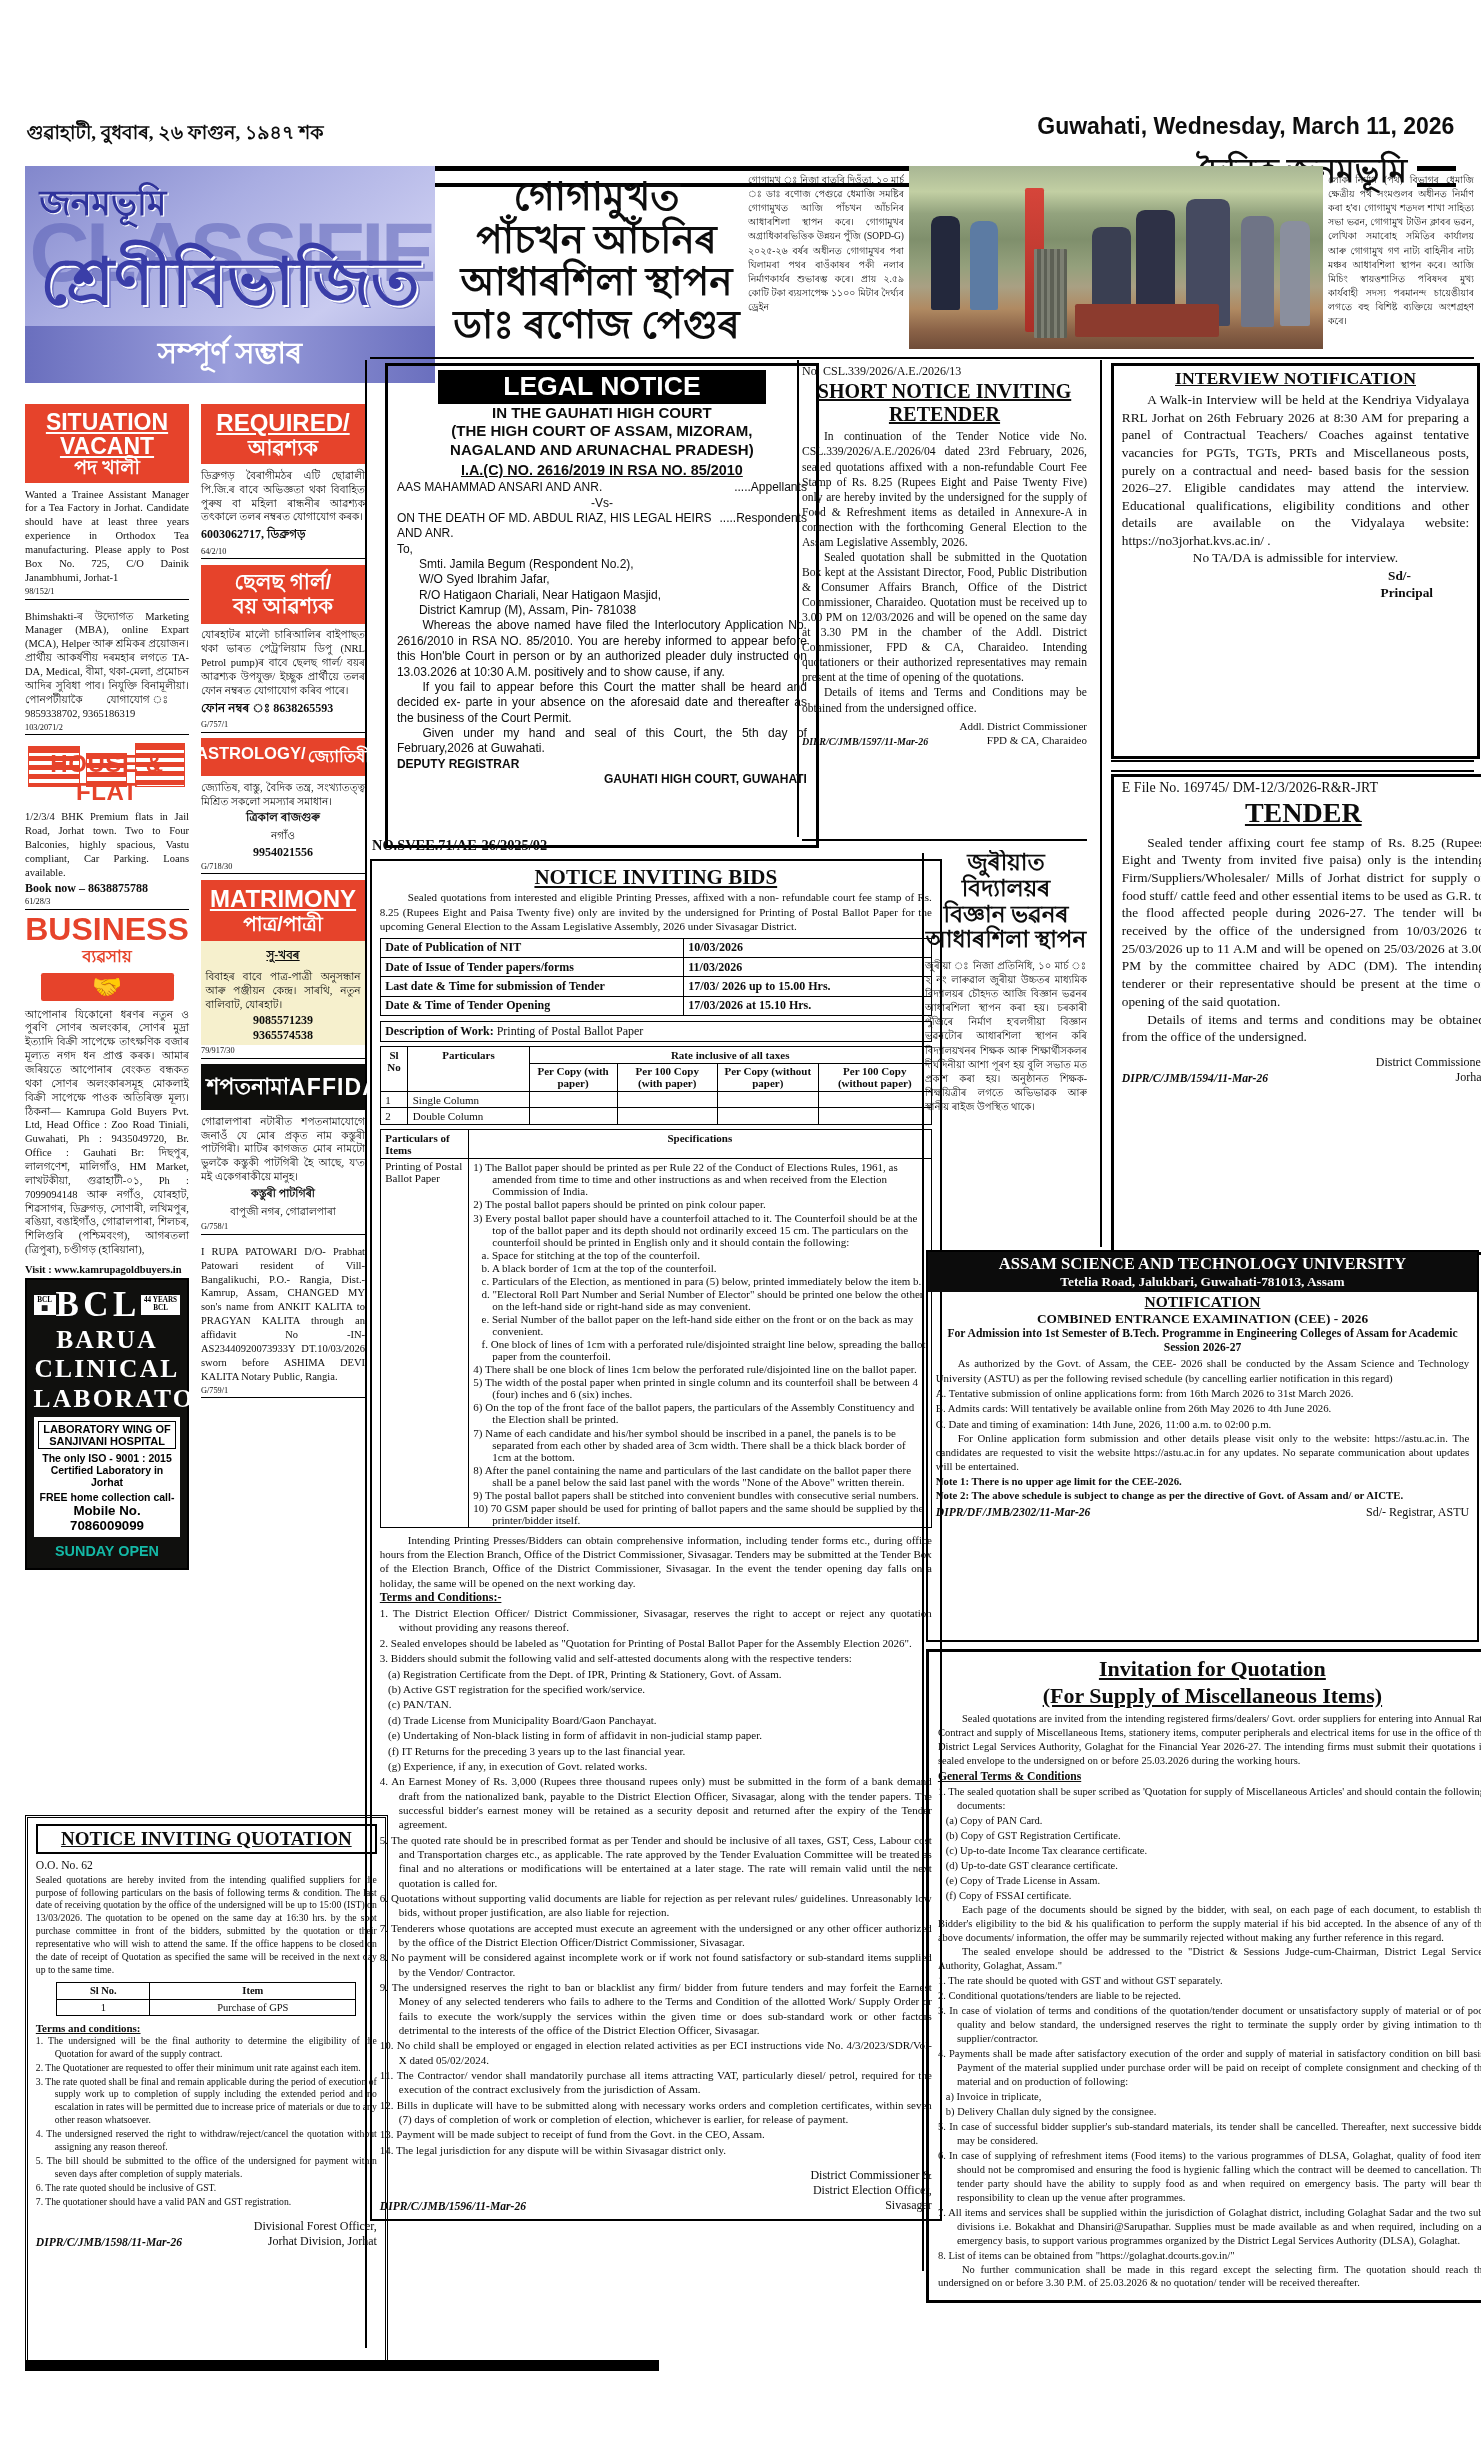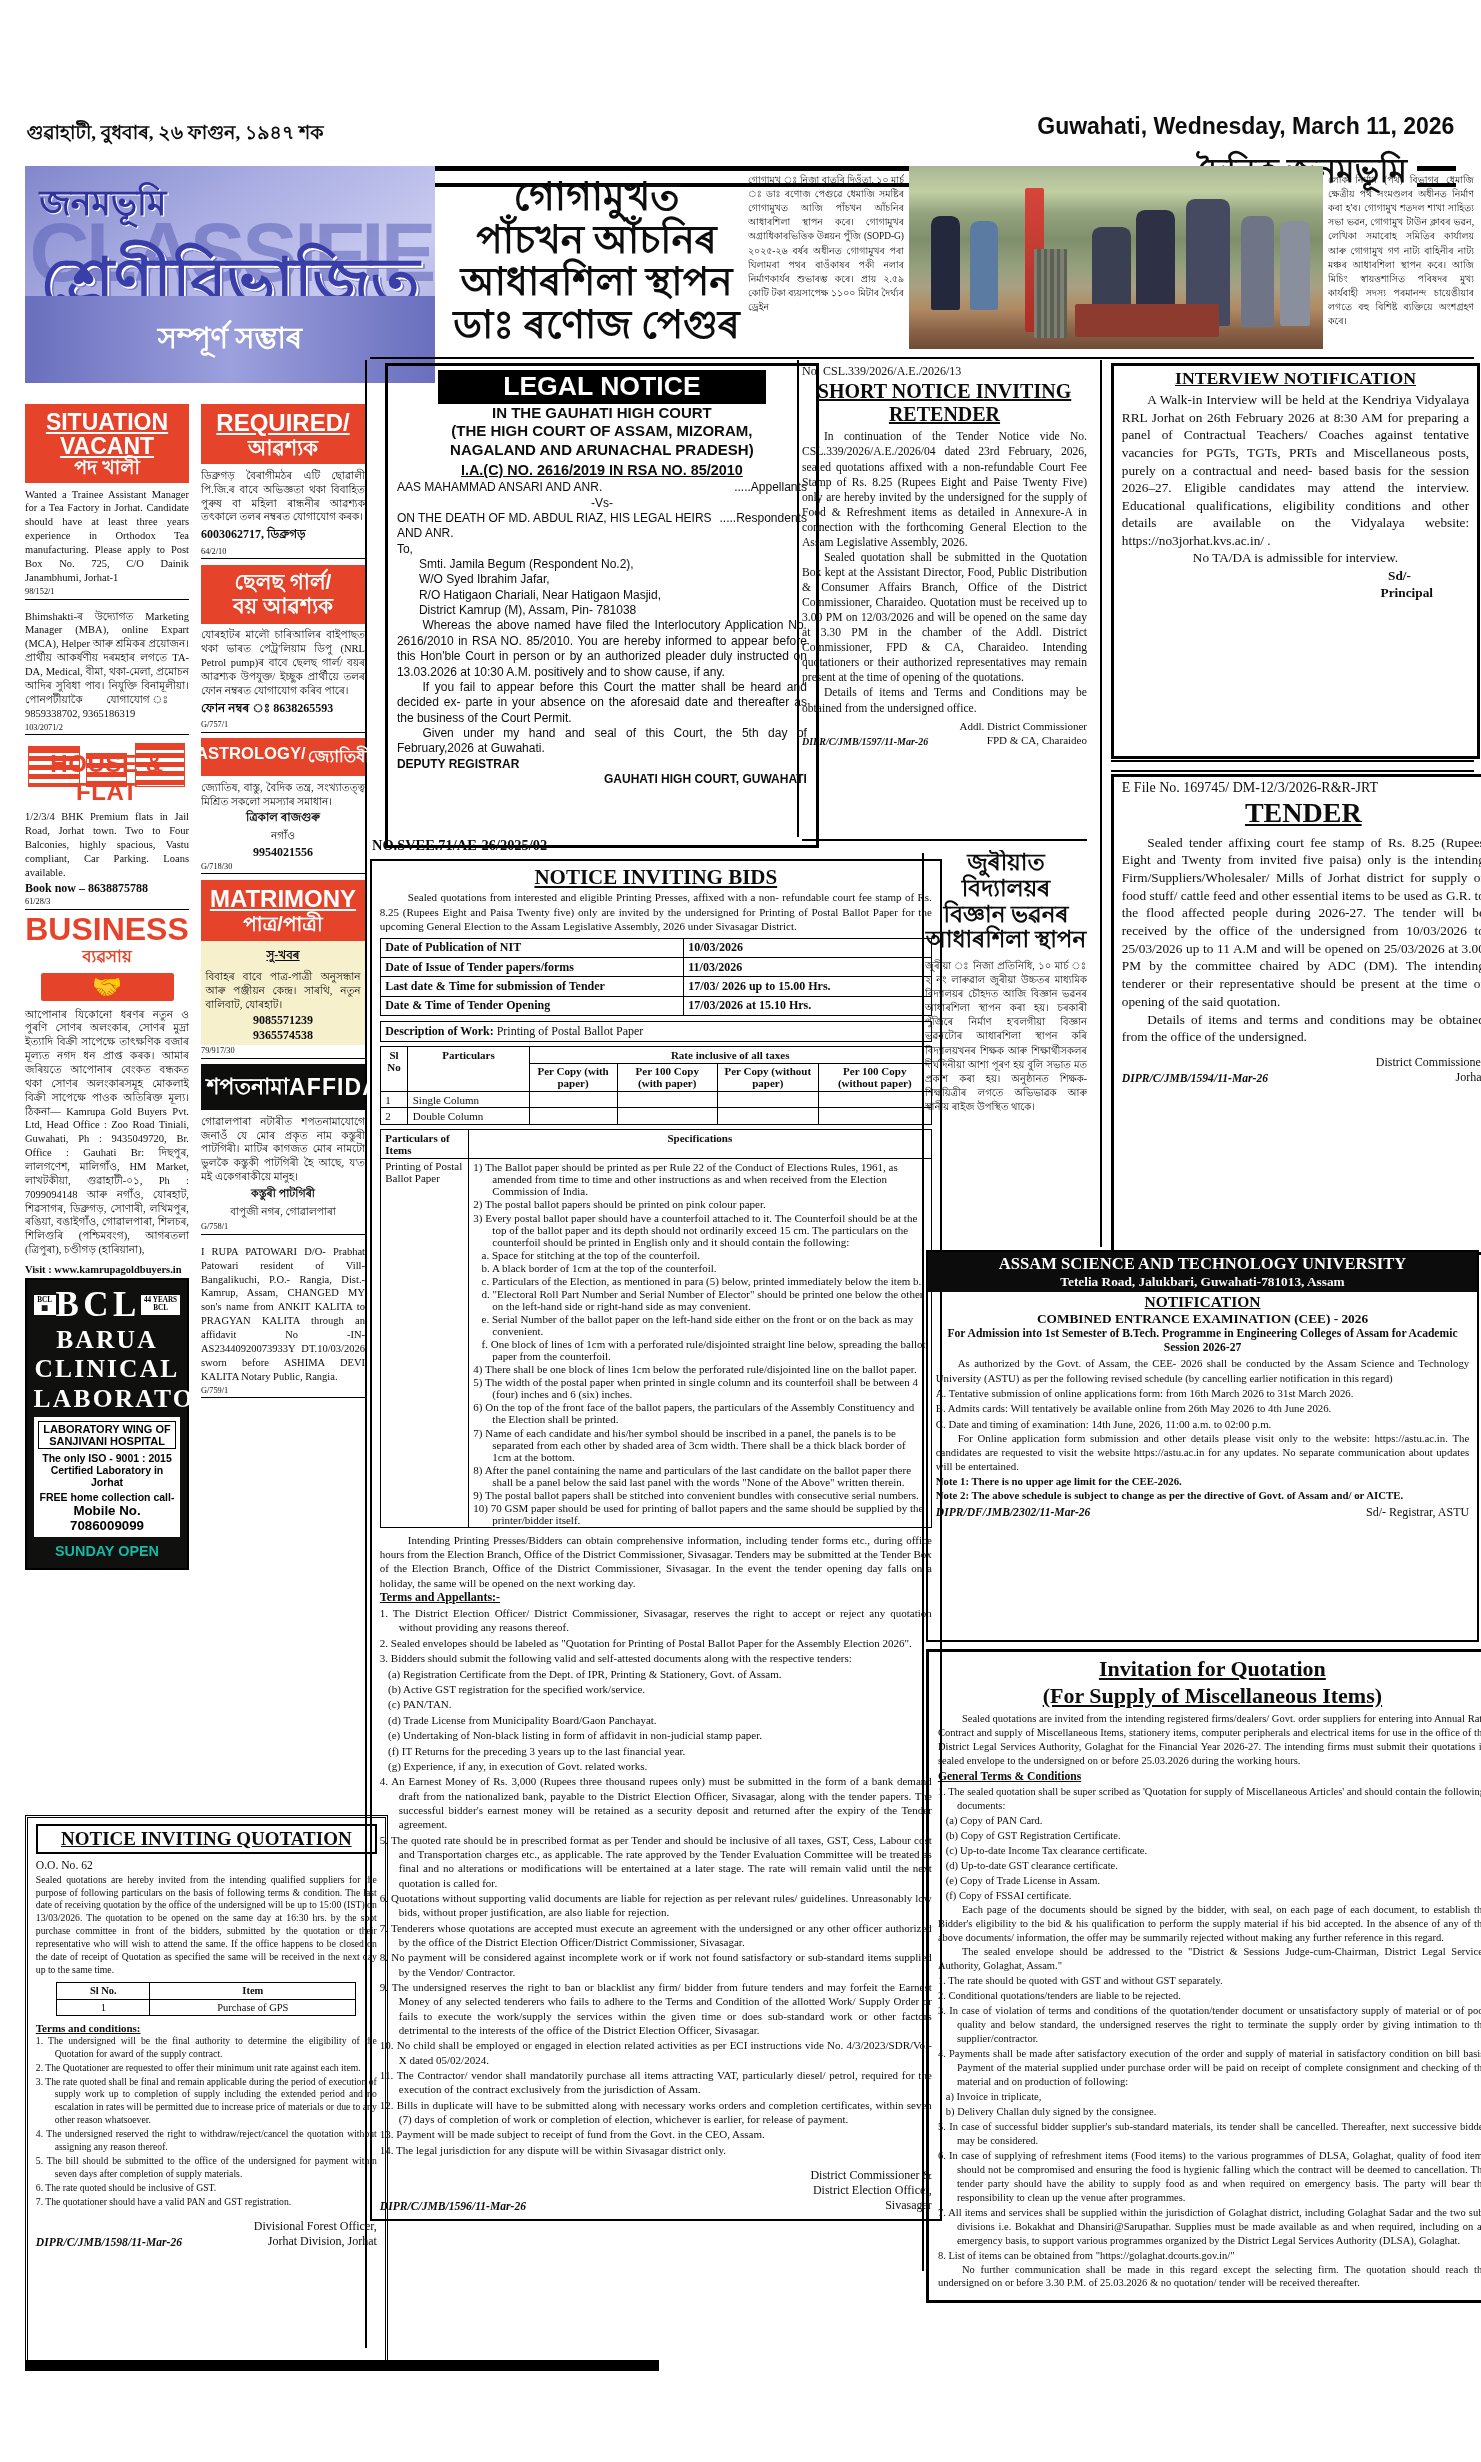--- a/index.html
+++ b/index.html
@@ -14,21 +14,21 @@
   #date-en{right:26.6px;top:113px;font-size:23px;font-weight:bold;font-family:"Liberation Sans",sans-serif;}
   #ruleband{left:25px;right:25px;top:148px;display:flex;align-items:center;gap:10px;}
   .dblrule{height:12px;border-top:5px solid #000;border-bottom:4.4px solid #000;flex:1;}
   .dblrule.short{flex:0 0 39px;}
   #masthead{font-size:33px;font-weight:bold;white-space:nowrap;transform:translateY(-3.3px);}
   
   #logo{left:25px;top:166px;width:410px;height:217px;background:linear-gradient(145deg,#8287cc 0%,#a9ade2 35%,#c9cbf0 70%,#9fa3da 100%);overflow:hidden;}
   #logo .wm{position:absolute;left:4.4px;top:39px;width:401px;font-size:83px;font-weight:bold;color:#5d63b8;opacity:.55;letter-spacing:-3.3px;font-family:"Liberation Sans",sans-serif;}
   #logo .l1{position:absolute;left:14.4px;top:10px;font-size:35px;font-weight:bold;color:#2f339b;text-shadow:1.1px 1.1px 0 #fff;}
   #logo .l2{position:absolute;left:11px;top:66px;width:388px;text-align:center;font-size:65px;font-weight:bold;color:#3a3ea8;text-shadow:1.7px 1.7px 0 #ffffff,3.3px 3.3px 0 #7074c4;}
-  #logo .tg{position:absolute;left:0;bottom:0;width:100%;text-align:center;font-size:29px;font-weight:bold;color:#fff;background:linear-gradient(90deg,#6a6fbe,#9ca0dd 50%,#6a6fbe);padding:19px 0;}
+  #logo .tg{position:absolute;left:0;bottom:0;width:100%;text-align:center;font-size:29px;font-weight:bold;color:#fff;background:linear-gradient(90deg,#6a6fbe,#9ca0dd 50%,#6a6fbe);padding:4px 0;}
   
   #headline{left:453px;top:176px;width:287px;height:169px;}
   #headline div{font-size:39px;line-height:1.09;font-weight:bold;text-align:center;}
   #lead-a{left:748px;top:173px;width:156px;height:179px;font-size:9.4px;line-height:1.5;overflow:hidden;}
   #lead-b{left:1328px;top:173px;width:146px;height:179px;font-size:9.4px;line-height:1.5;overflow:hidden;}
   #photo{left:909px;top:166px;width:414px;height:183px;overflow:hidden;
      background:linear-gradient(180deg,#a8b694 0%,#c2cfa3 14%,#93a37e 26%,#7f8f6c 40%,#94a07c 55%,#a9a083 66%,#b08a62 78%,#8a6247 90%,#6f4c38 100%);}
   .fig{position:absolute;border-radius:8.9px 8.9px 2.2px 2.2px;}
   #hrule-top{left:370px;top:357px;width:1104px;height:2.2px;background:#000;}
   
@@ -424,21 +424,21 @@
                 <div class="li">7)  Name of each candidate and his/her symbol should be inscribed in a panel, the panels is to be separated from each other by shaded area of 3cm width. There shall be a thick black border of 1cm at the bottom.</div>
                 <div class="li">8)  After the panel containing the name and particulars of the last candidate on the ballot paper there shall be a panel below the said last panel with the words "None of the Above" written therein.</div>
                 <div class="li">9)  The postal ballot papers shall be stitched into convenient bundles with consecutive serial numbers.</div>
                 <div class="li">10) 70 GSM paper should be used for printing of ballot papers and the same should be supplied by the printer/bidder itself.</div>
               </div>
         </td>
       </tr>
     </tbody>
       </table>
     <div class="body j" style="text-indent:28px;">Intending Printing Presses/Bidders can obtain comprehensive information, including tender forms etc., during office hours from the Election Branch, Office of the District Commissioner, Sivasagar. Tenders may be submitted at the Tender Box of the Election Branch, Office of the District Commissioner, Sivasagar. In the event the tender opening day falls on a holiday, the same will be opened on the next working day.</div>
-    <div class="tch">Terms and Appellants:-</div>
+    <div class="tch">Terms and Conditions:-</div>
     <div class="body j">
         <div class="li">1.  The District Election Officer/ District Commissioner, Sivasagar, reserves the right to accept or reject any quotation without providing any reasons thereof.</div>
         <div class="li">2.  Sealed envelopes should be labeled as "Quotation for Printing of Postal Ballot Paper for the Assembly Election 2026".</div>
         <div class="li">3.  Bidders should submit the following valid and self-attested documents along with the respective tenders:</div>
         <div class="li">&nbsp;&nbsp;&nbsp;(a) Registration Certificate from the Dept. of IPR, Printing &amp; Stationery, Govt. of Assam.</div>
         <div class="li">&nbsp;&nbsp;&nbsp;(b) Active GST registration for the specified work/service.</div>
         <div class="li">&nbsp;&nbsp;&nbsp;(c) PAN/TAN.</div>
         <div class="li">&nbsp;&nbsp;&nbsp;(d) Trade License from Municipality Board/Gaon Panchayat.</div>
         <div class="li">&nbsp;&nbsp;&nbsp;(e) Undertaking of Non-black listing in form of affidavit in non-judicial stamp paper.</div>
         <div class="li">&nbsp;&nbsp;&nbsp;(f) IT Returns for the preceding 3 years up to the last financial year.</div>

